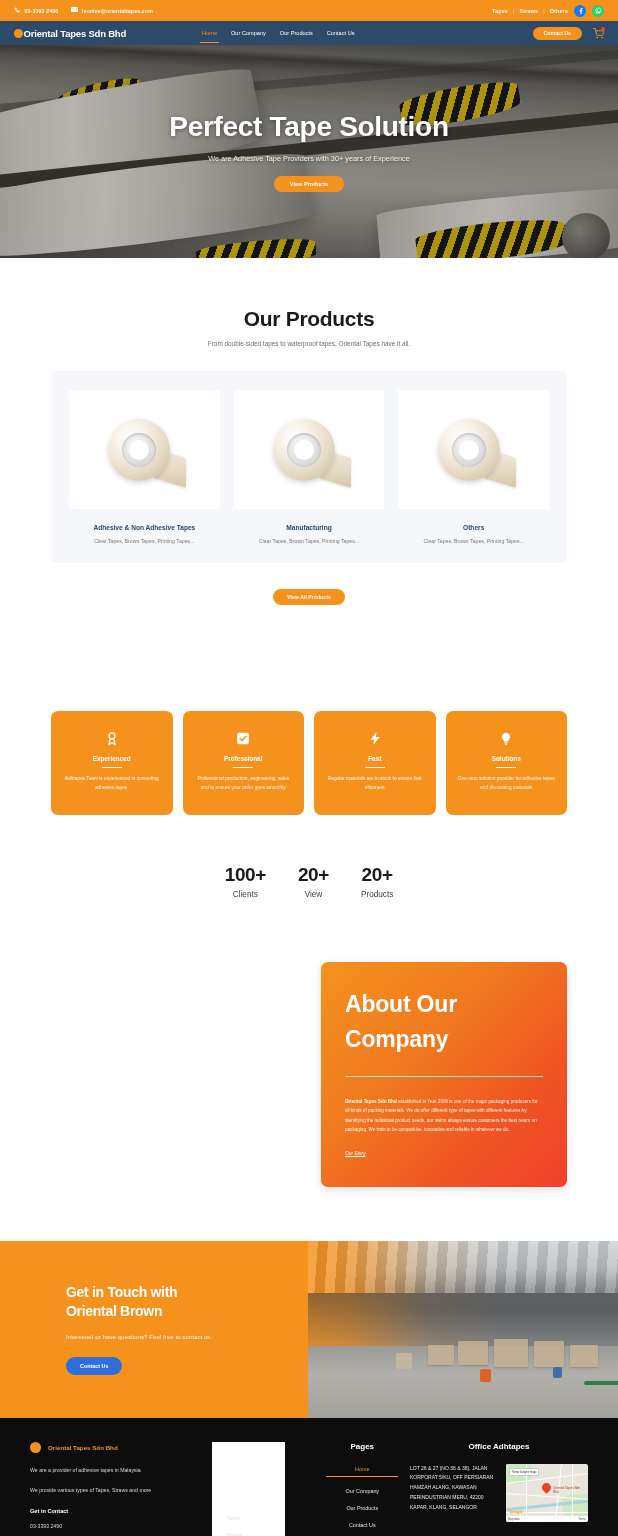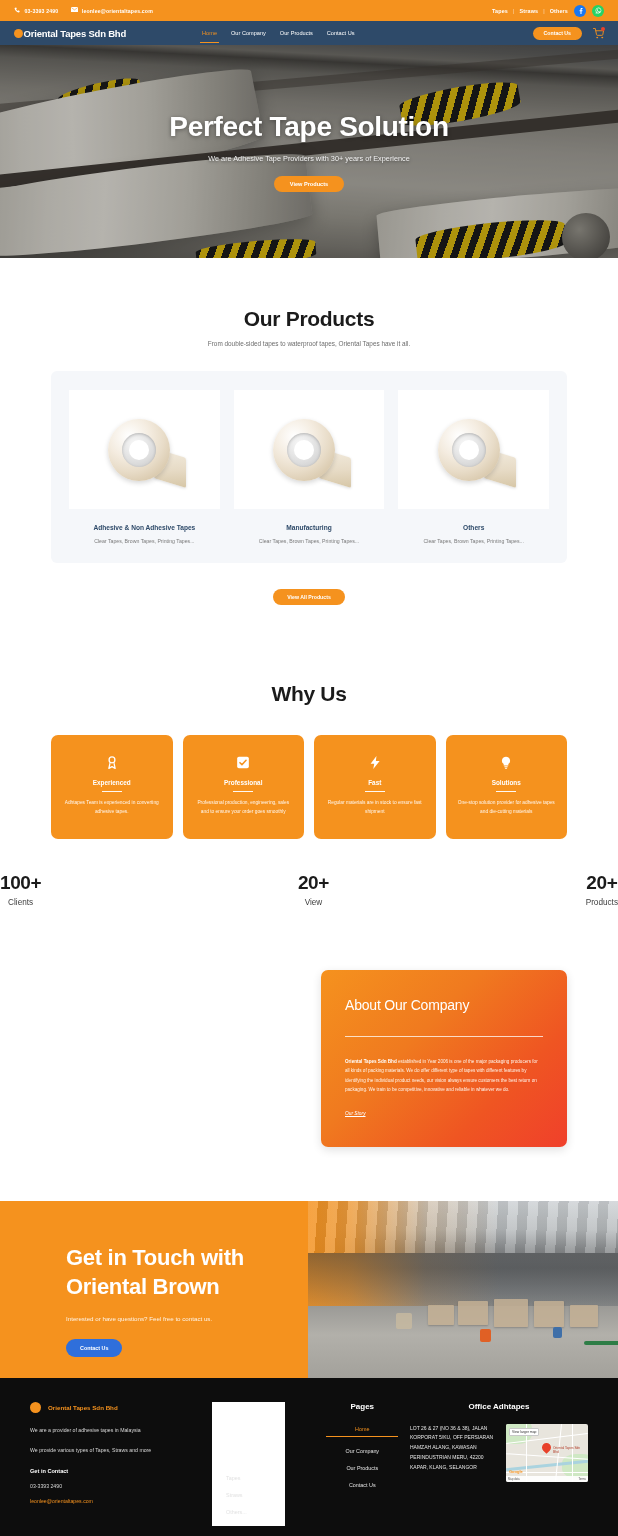--- a/index.html
+++ b/index.html
@@ -200,34 +200,34 @@
     flex:1; background:#F5921E; border-radius:7px; padding:19px 12px 22px;
     text-align:center; color:#ffffff; min-height:104px;
   }
   .why-ico { height:17px; display:flex; align-items:center; justify-content:center; }
   .why-ico svg { width:14px; height:15px; display:block; fill:#ffffff; }
   .why-name { font-size:6.4px; font-weight:bold; margin-top:8px; }
   .why-rule { width:20px; height:1.2px; background:#ffffff; margin:5px auto 7px; opacity:.95; }
   .why-desc { font-size:4.8px; line-height:1.75; color:#fff7ee; }
 
   
-  .stats { display:flex; justify-content:space-between; gap:32px; margin-top:33px; }
+  .stats { display:flex; justify-content:center; gap:32px; margin-top:49px; }
   .stat { text-align:center; }
   .stat-num { font-size:19px; font-weight:bold; color:#1b1b1b; letter-spacing:-.4px; }
   .stat-lbl { font-size:8.2px; color:#3d3d3d; margin-top:4px; }
 
   
   .about { padding:63px 0 54px; display:flex; justify-content:flex-end; }
   .about-card {
     width:246px; margin-right:51px; border-radius:7px;
     background:linear-gradient(135deg,#F5921E 0%,#F07A1F 38%,#EF5522 72%,#F0402B 100%);
     padding:25px 24px 28px; color:#ffffff;
     box-shadow:0 3px 10px rgba(0,0,0,.12);
   }
-  .about-title { font-size:14px; font-weight:normal; line-height:1.5; letter-spacing:-.2px; }
+  .about-title { font-size:23px; font-weight:bold; line-height:1.5; letter-spacing:-.2px; }
   .about-rule { height:1px; background:rgba(255,255,255,.75); margin:20px 0 20px; }
   .about-body { font-size:4.6px; line-height:2.05; color:#fff3e9; }
   .about-body b { color:#ffffff; }
   .about-link {
     display:inline-block; margin-top:16px; font-size:4.8px; color:#ffffff;
     text-decoration:underline; font-style:italic;
   }
 
   
   .touch { position:relative; height:177px; overflow:hidden; background:#F5921E; }
@@ -249,21 +249,21 @@
     position:absolute; left:0; right:0; bottom:0; height:72px;
     background:linear-gradient(180deg,#9b9a96 0%,#b2b0aa 40%,#a3a19b 100%);
   }
   .tp-box {
     position:absolute; background:rgba(196,176,148,.85); border-radius:1px;
     box-shadow:0 1px 2px rgba(0,0,0,.2);
   }
   .tp-acc { position:absolute; border-radius:2px; }
   .touch-inner { position:relative; z-index:3; padding:42px 0 0 66px; }
   .touch-title {
-    font-size:22px; font-weight:bold; color:#ffffff; line-height:1.35; letter-spacing:-.3px;
+    font-size:14px; font-weight:bold; color:#ffffff; line-height:1.35; letter-spacing:-.3px;
   }
   .touch-sub { font-size:6.2px; color:#fff4e7; margin-top:13px; }
   .btn-touch {
     margin-top:17px; background:#2F6FDB; color:#ffffff; border:none;
     font-size:5.4px; font-weight:bold; padding:6px 14px; border-radius:11px;
     cursor:pointer; font-family:inherit;
   }
 
   
   .footer { background:#0d0d0d; color:#ffffff; padding:24px 30px 26px; display:flex; }
@@ -450,21 +450,20 @@
         <div class="prod-name">Others</div>
         <div class="prod-desc">Clear Tapes, Brown Tapes, Printing Tapes...</div>
       </div>
     </div>
     <div class="prod-btn-wrap">
       <button class="btn-all">View All Products</button>
     </div>
   </div>
 
   <div class="whyus">
-    <div class="section-title">Why Us</div>
     <div class="why-cards">
 
       <div class="why-card">
         <div class="why-ico">
           <svg viewBox="0 0 24 24">
               <circle cx="12" cy="7.5" r="5" fill="none" stroke="#fff" stroke-width="2.2"></circle>
               <path d="M8.6 13.2 6.6 22l5.4-3 5.4 3-2-8.8" fill="none" stroke="#fff" stroke-width="2.2" stroke-linejoin="round"></path>
             </svg>
         </div>
         <div class="why-name">Experienced</div>

